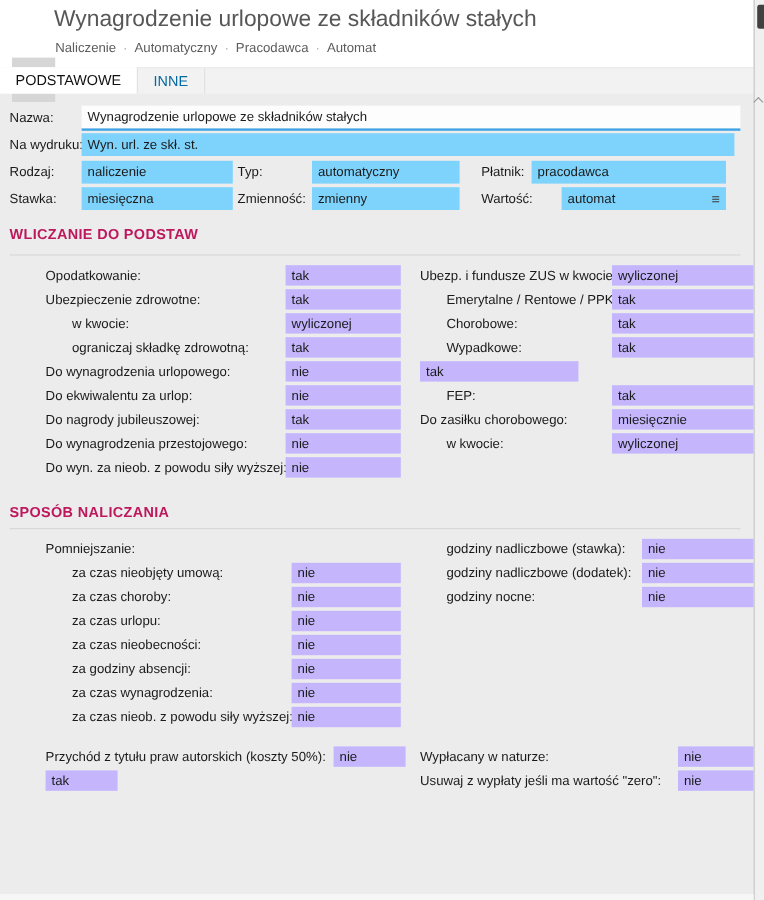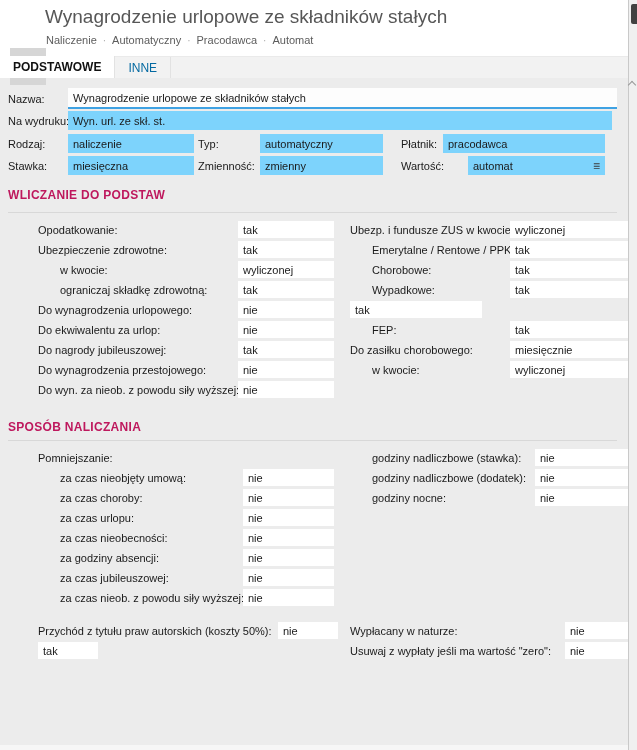--- a/index.html
+++ b/index.html
@@ -8,40 +8,40 @@
   
   .header{position:absolute;top:0;left:0;width:628px;height:56px;background:#ffffff;}
   .badge{position:absolute;left:10px;top:11px;width:36px;height:37px;background:#d6d6d6;
          color:#c2410c;font-size:14px;font-weight:bold;display:flex;align-items:center;justify-content:center;margin-top:37px;}
   .title{position:absolute;left:45px;top:6px;font-size:19px;color:#575757;white-space:nowrap;}
   .subtitle{position:absolute;left:46px;top:34px;font-size:11px;color:#5c5c5c;display:flex;gap:6px;align-items:center;}
   .subtitle .sep{color:#ababab;font-size:10px;}
   
   .tabrow{position:absolute;top:56px;left:0;width:628px;height:22px;background:#f2f2f2;display:flex;border-top:1px solid #eaeaea;box-sizing:border-box;}
   .tab{font-size:12px;display:flex;align-items:center;padding:0 13px;color:#0369a1;border-right:1px solid #e2e2e2;cursor:default;}
-  .tab.active{background:#ffffff;color:#111111;font-weight:bold;margin-top:-1px;}
+  .tab.active{background:#ffffff;color:#111111;font-weight:normal;margin-top:-1px;}
   
   .row{position:absolute;left:8px;display:flex;align-items:center;font-size:11px;white-space:nowrap;}
   .row .lab{flex:none;}
   .w60{width:60px}.w62{width:62px}.w42{width:42px}.w67{width:67px}
   .gap11{margin-left:4px}.gap18{margin-left:18px}
   .box{background:#7dd3fc;height:19px;box-sizing:border-box;display:flex;align-items:center;
        padding:0 5px;flex:none;overflow:hidden;}
   .b126{width:126px}.b123{width:123px}.b162{width:162px}.b137{width:137px}
   .b544{width:544px}.b549{width:549px}
   .nazwa-input{background:#fdfdfd;border-bottom:2px solid #3fa2e3;height:21px;}
   .wartosc-box{justify-content:space-between;}
   .menu-glyph{color:#3a3a3a;font-size:12px;line-height:1;}
   
   .sec-title{position:absolute;left:8px;font-size:12px;font-weight:bold;color:#be185d;letter-spacing:.3px;white-space:nowrap;}
   .rule{position:absolute;left:8px;width:609px;height:1px;background:#d8d8d8;}
   .col{position:absolute;}
   .frow{display:flex;align-items:center;height:17px;margin-bottom:3px;font-size:11px;white-space:nowrap;margin-left:30px;}
   .flabel{flex:none;box-sizing:border-box;overflow:visible;}
-  .fvalue{background:#ffffff;height:17px;box-sizing:border-box;display:flex;align-items:center;
+  .fvalue{background:#c4b5fd;height:17px;box-sizing:border-box;display:flex;align-items:center;
           padding:0 5px;flex:none;overflow:hidden;}
   .frow.indent .flabel{padding-left:22px;}
   #wl-left .flabel{width:200px}  #wl-left .fvalue{width:96px}
   #wl-right .flabel{width:160px} #wl-right .fvalue{width:132px}
   #sp-left .flabel{width:205px}  #sp-left .fvalue{width:91px}
   #sp-right .flabel{width:185px} #sp-right .fvalue{width:107px}
   #bt-left .flabel{width:240px}  #bt-left .fvalue{width:60px}
   #bt-right .flabel{width:215px} #bt-right .fvalue{width:77px}
   
   .gutter{position:absolute;top:0;right:0;width:9px;height:750px;background:#f0f0f0;
@@ -228,21 +228,21 @@
         <span class="flabel">za czas nieobecności:</span>
         <span class="fvalue">nie</span>
       </div>
 
       <div class="frow indent">
         <span class="flabel">za godziny absencji:</span>
         <span class="fvalue">nie</span>
       </div>
 
       <div class="frow indent">
-        <span class="flabel">za czas jubileuszowej:</span>
+        <span class="flabel">za czas wynagrodzenia:</span>
         <span class="fvalue">nie</span>
       </div>
 
       <div class="frow indent">
         <span class="flabel">za czas nieob. z powodu siły wyższej:</span>
         <span class="fvalue">nie</span>
       </div>
     </div>
 
   <div class="col" id="sp-right" style="top:449px;left:320px">

